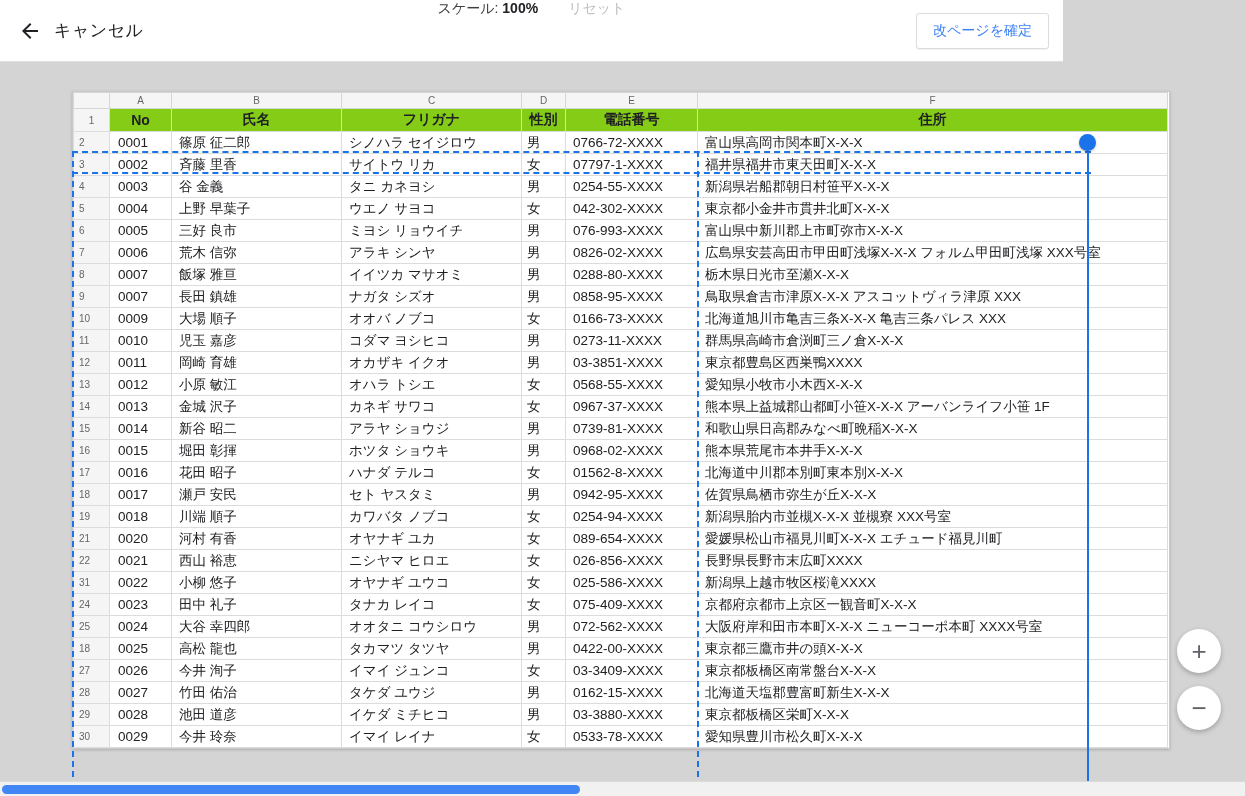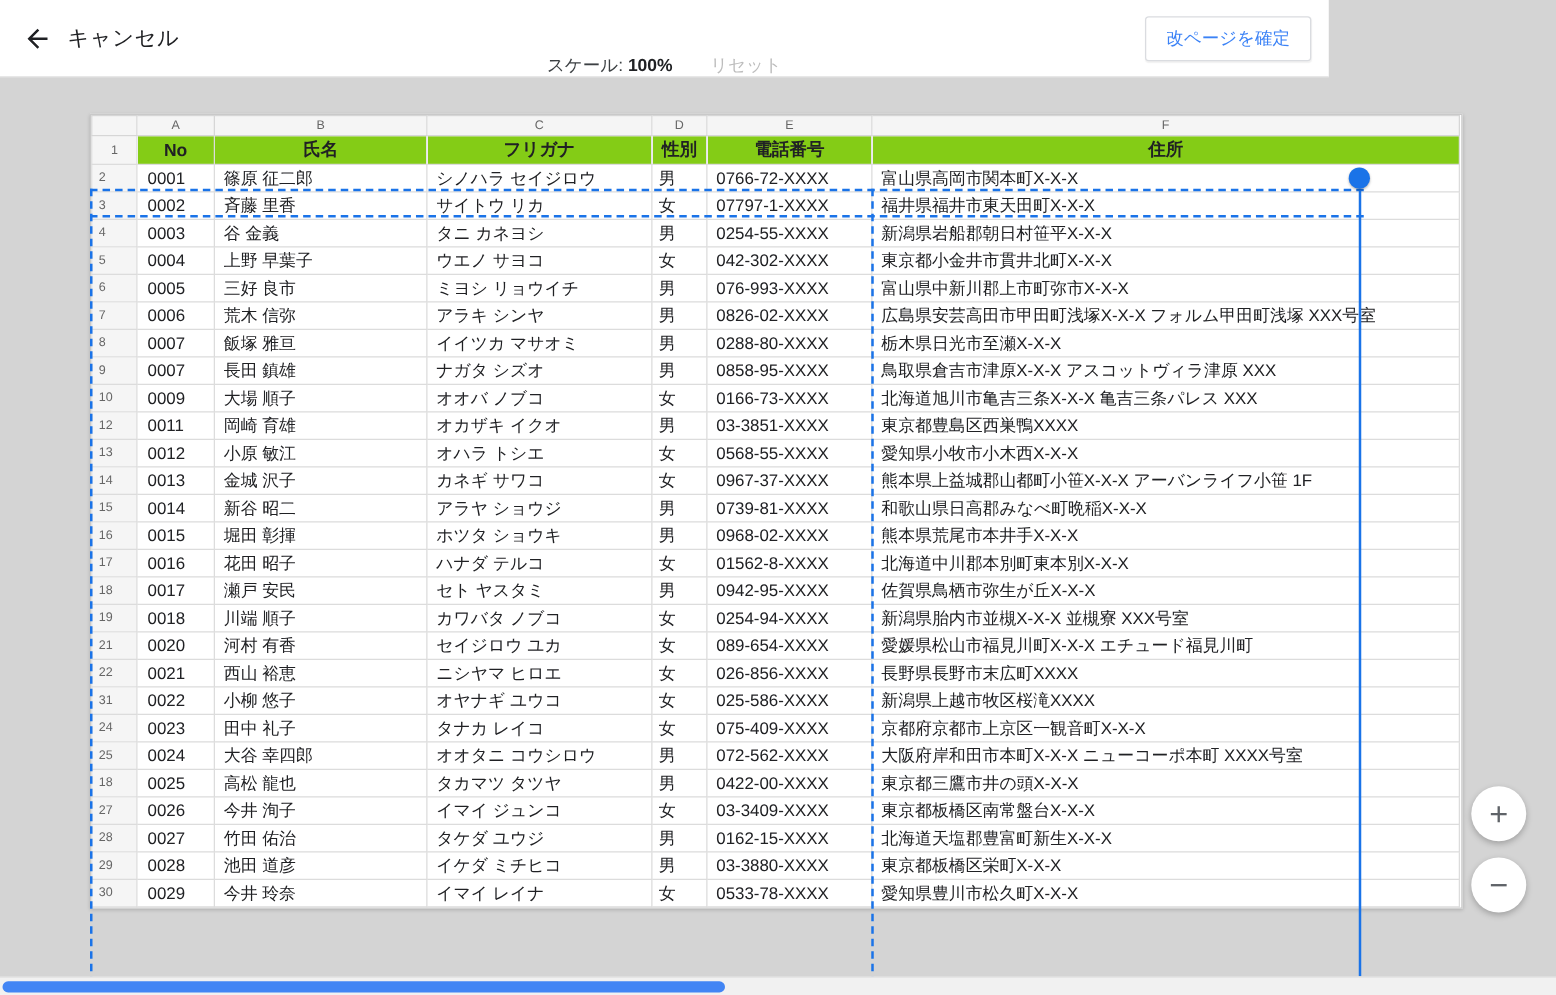--- a/index.html
+++ b/index.html
@@ -58,21 +58,21 @@
     letter-spacing: 0.5px;
   }
 
   .topbar-center {
     position: absolute;
     left: 0;
     right: 0;
     top: 0;
     height: 62px;
     display: flex;
-    align-items: flex-end;
+    align-items: flex-start;
     justify-content: center;
     gap: 30px;
     pointer-events: none;
   }
   .scale-text {
     font-size: 14px;
     color: #3c4043;
     pointer-events: auto;
   }
   .scale-text .lbl { color:#3c4043; }
@@ -396,20 +396,29 @@
             <tr class="data-row">
               <td class="rownum">10</td>
               <td class="c-no">0009</td>
               <td class="c-name">大場 順子</td>
               <td class="c-kana">オオバ ノブコ</td>
               <td class="c-sex">女</td>
               <td class="c-tel">0166-73-XXXX</td>
               <td class="c-addr">北海道旭川市亀吉三条X-X-X 亀吉三条パレス XXX</td>
             </tr>
             <tr class="data-row">
+              <td class="rownum">11</td>
+              <td class="c-no">0010</td>
+              <td class="c-name">児玉 嘉彦</td>
+              <td class="c-kana">コダマ ヨシヒコ</td>
+              <td class="c-sex">男</td>
+              <td class="c-tel">0273-11-XXXX</td>
+              <td class="c-addr">群馬県高崎市倉渕町三ノ倉X-X-X</td>
+            </tr>
+            <tr class="data-row">
               <td class="rownum">12</td>
               <td class="c-no">0011</td>
               <td class="c-name">岡崎 育雄</td>
               <td class="c-kana">オカザキ イクオ</td>
               <td class="c-sex">男</td>
               <td class="c-tel">03-3851-XXXX</td>
               <td class="c-addr">東京都豊島区西巣鴨XXXX</td>
             </tr>
             <tr class="data-row">
               <td class="rownum">13</td>
@@ -471,21 +480,21 @@
               <td class="c-name">川端 順子</td>
               <td class="c-kana">カワバタ ノブコ</td>
               <td class="c-sex">女</td>
               <td class="c-tel">0254-94-XXXX</td>
               <td class="c-addr">新潟県胎内市並槻X-X-X 並槻寮 XXX号室</td>
             </tr>
             <tr class="data-row">
               <td class="rownum">21</td>
               <td class="c-no">0020</td>
               <td class="c-name">河村 有香</td>
-              <td class="c-kana">セイジロウ ユカ</td>
+              <td class="c-kana">オヤナギ ユカ</td>
               <td class="c-sex">女</td>
               <td class="c-tel">089-654-XXXX</td>
               <td class="c-addr">愛媛県松山市福見川町X-X-X エチュード福見川町</td>
             </tr>
             <tr class="data-row">
               <td class="rownum">22</td>
               <td class="c-no">0021</td>
               <td class="c-name">西山 裕恵</td>
               <td class="c-kana">ニシヤマ ヒロエ</td>
               <td class="c-sex">女</td>

